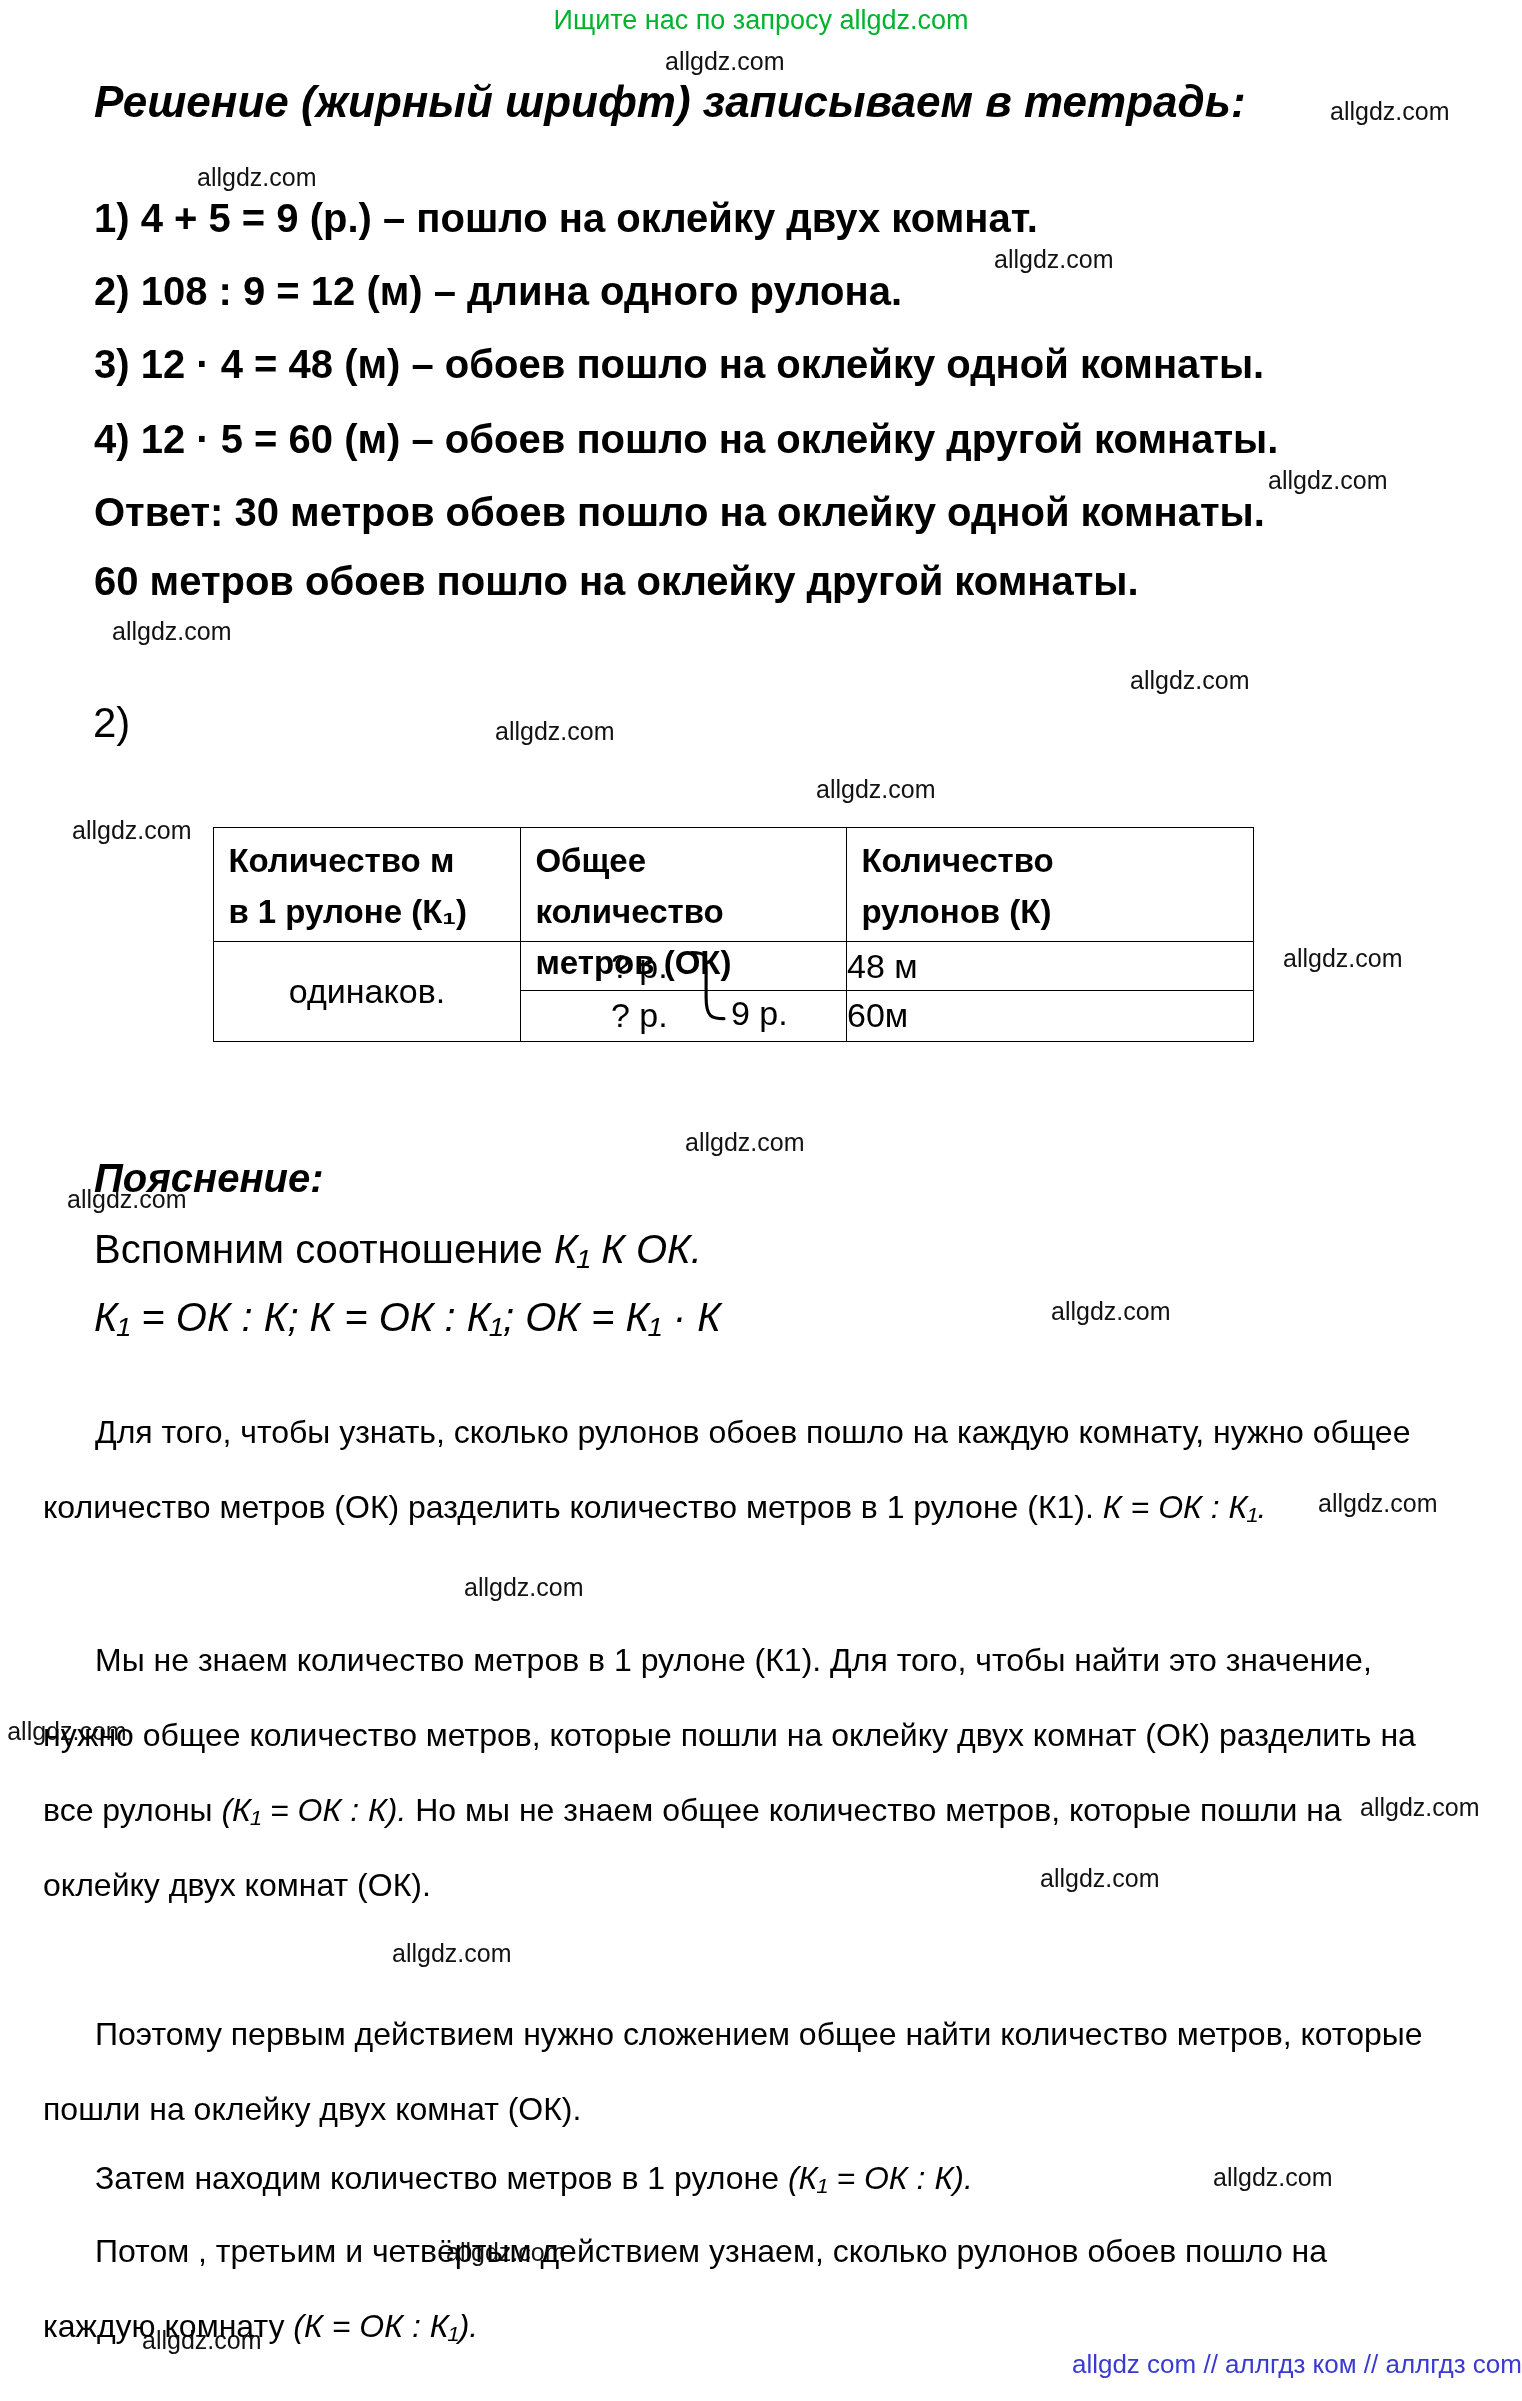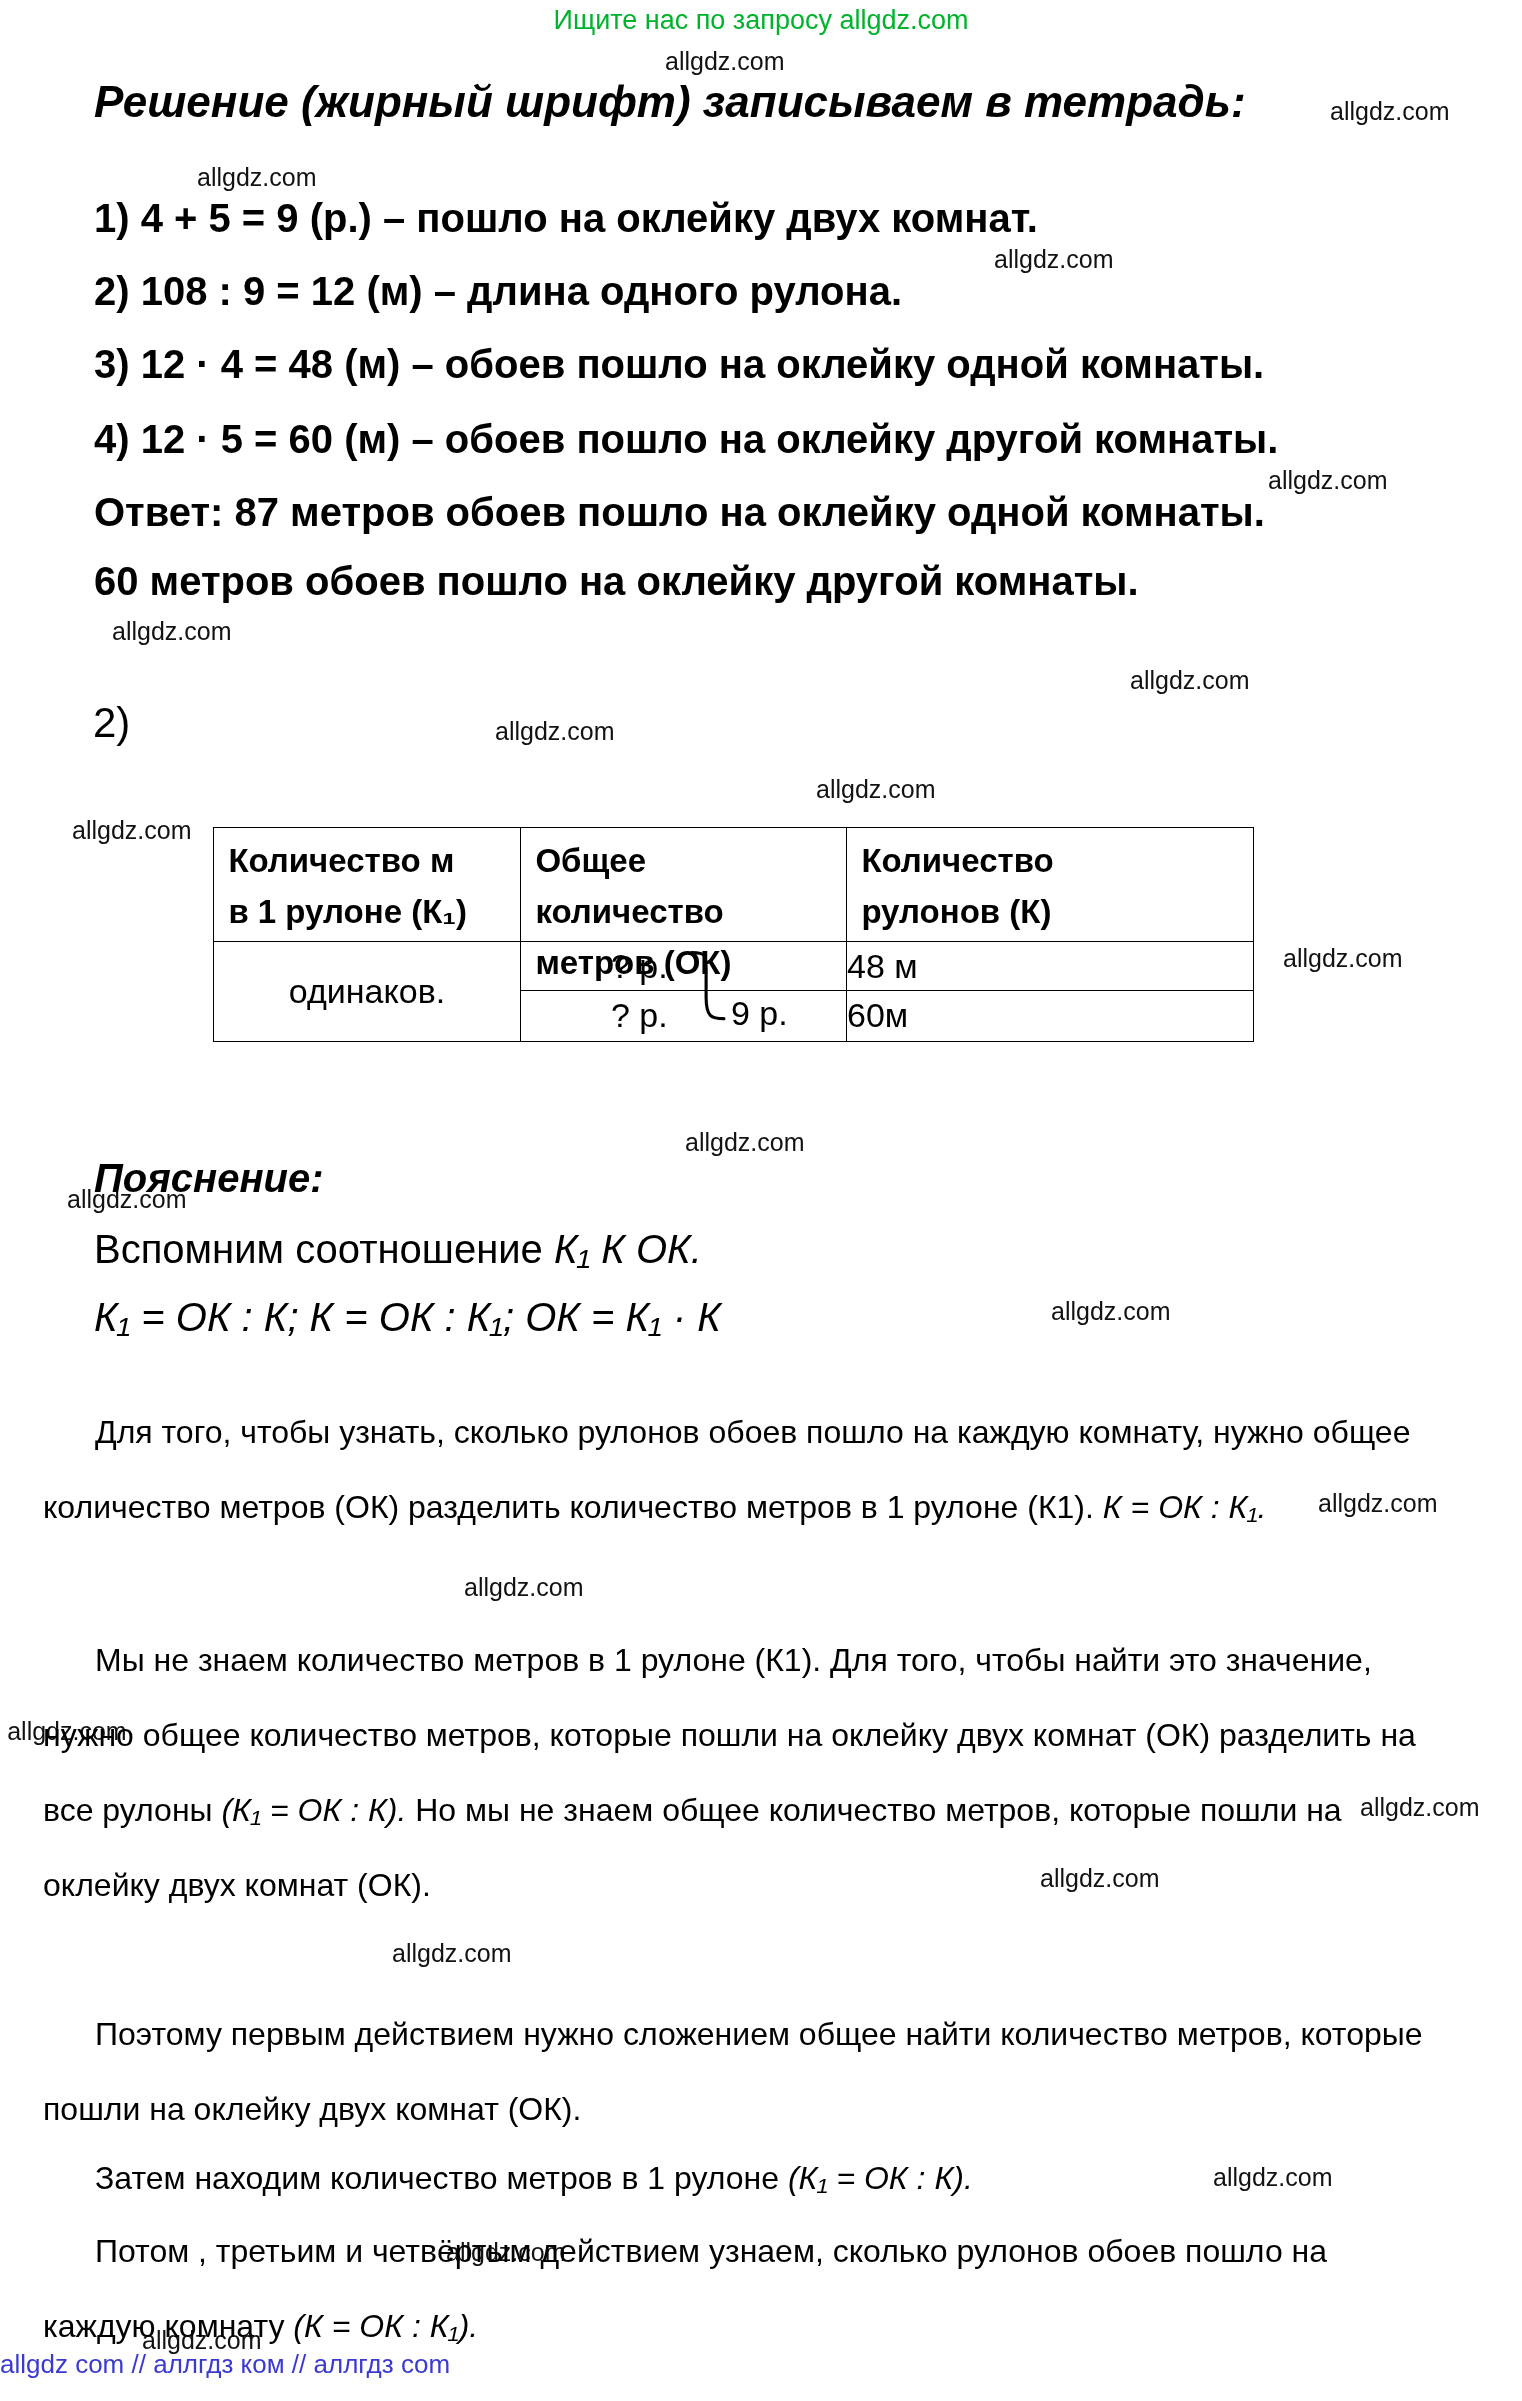--- a/index.html
+++ b/index.html
@@ -4,21 +4,21 @@
 <style>
   html,body{margin:0;padding:0}
   body{
     width:1522px;height:2401px;position:relative;overflow:hidden;
     background:#ffffff;color:#000;
     font-family:"Liberation Sans", sans-serif;
   }
   .wm{position:absolute;font-size:25px;color:#121212;white-space:nowrap}
   .banner{position:absolute;top:5.4px;left:0;width:100%;text-align:center;
           font-size:27px;color:#00b32c;font-weight:400}
-  .footer{position:absolute;top:2349px;left:0;width:100%;text-align:left;
+  .footer{position:absolute;top:2349px;left:0;width:100%;text-align:right;
           font-size:26px;color:#3a3ad1}
   .h1{position:absolute;left:94px;top:77px;font-size:44px;font-weight:700;
       font-style:italic;white-space:nowrap}
   .step{position:absolute;left:94px;font-size:40px;font-weight:700;white-space:nowrap}
   .label2{position:absolute;left:93px;top:699px;font-size:42px}
   .h2{position:absolute;left:94px;top:1156px;font-size:40px;font-weight:700;font-style:italic}
   .recall{position:absolute;left:94px;top:1227px;font-size:40px;white-space:nowrap}
   .recall .terms{font-style:italic}
   .formulas{position:absolute;left:94px;top:1295px;font-size:40px;font-style:italic;white-space:nowrap}
   .para{position:absolute;left:43px;width:1401px;font-size:32px;line-height:75px;text-indent:52px}
@@ -70,21 +70,21 @@
 <span class="wm" style="left:1213px;top:2163px">allgdz.com</span>
 <span class="wm" style="left:446px;top:2238px">allgdz.com</span>
 <span class="wm" style="left:142px;top:2326px">allgdz.com</span>
 
 <div class="h1">Решение (жирный шрифт) записываем в тетрадь:</div>
 
 <div class="step" style="top:196px">1) 4 + 5 = 9 (р.) – пошло на оклейку двух комнат.</div>
 <div class="step" style="top:269px">2) 108 : 9 = 12 (м) – длина одного рулона.</div>
 <div class="step" style="top:342px">3) 12 · 4 = 48 (м) – обоев пошло на оклейку одной комнаты.</div>
 <div class="step" style="top:417px">4) 12 · 5 = 60 (м) – обоев пошло на оклейку другой комнаты.</div>
-<div class="step" style="top:490px">Ответ: 87 метров обоев пошло на оклейку одной комнаты.</div>
+<div class="step" style="top:490px">Ответ: 30 метров обоев пошло на оклейку одной комнаты.</div>
 <div class="step" style="top:559px">60 метров обоев пошло на оклейку другой комнаты.</div>
 
 <div class="label2">2)</div>
 
 <div class="rtable">
   <div class="th">Количество м
 в 1 рулоне  (К₁)</div>
   <div class="th bl">Общее количество
 метров  (ОК)</div>
   <div class="th bl">Количество

